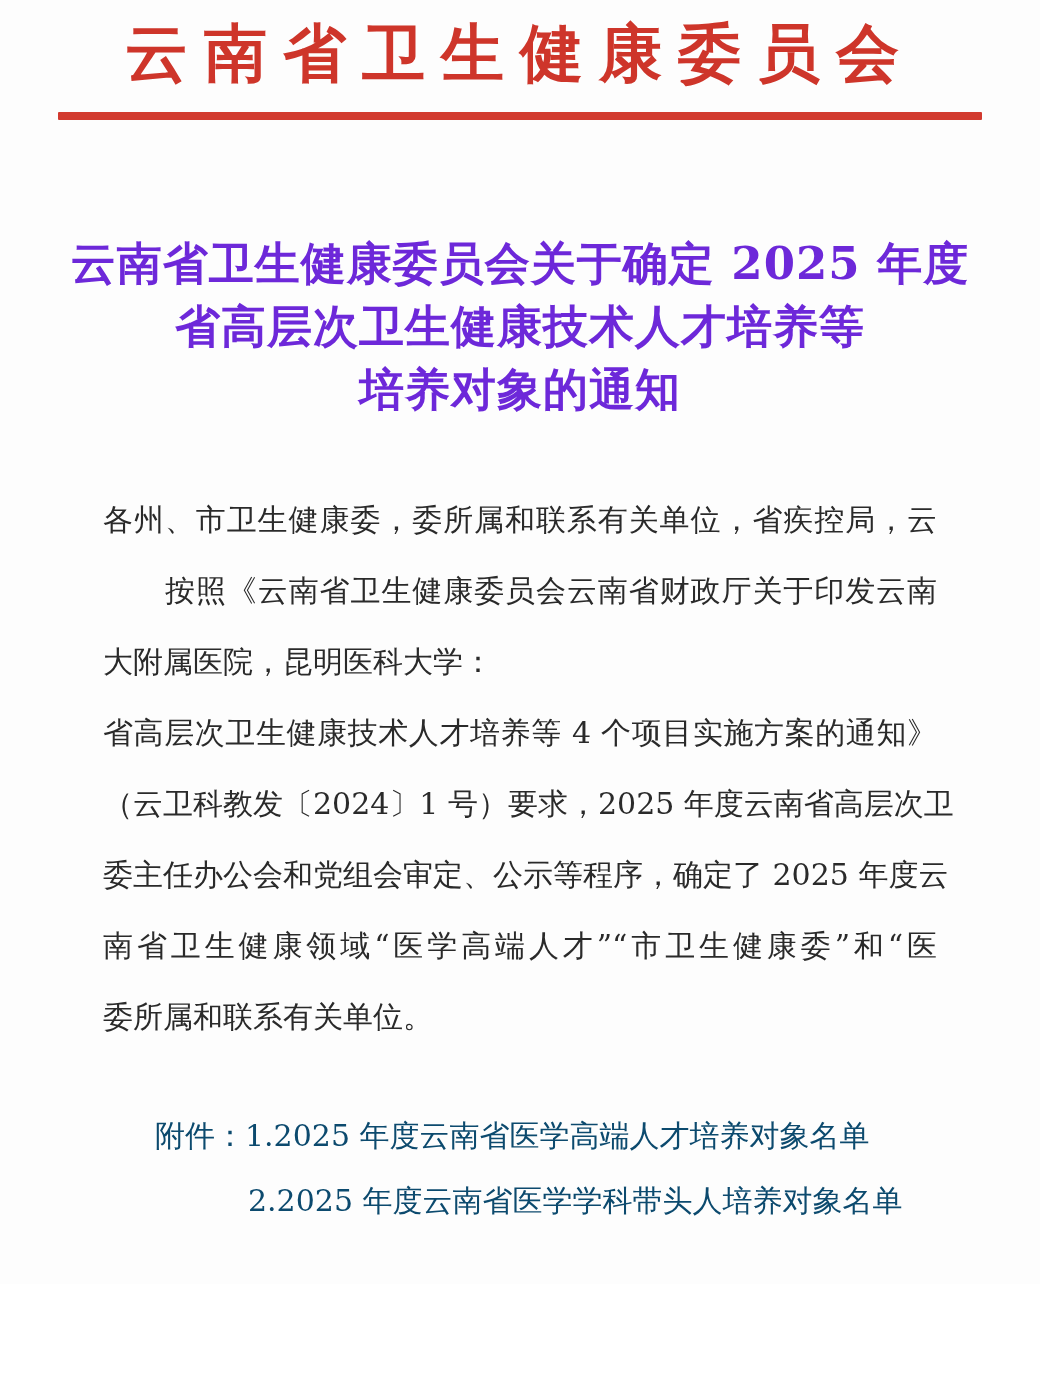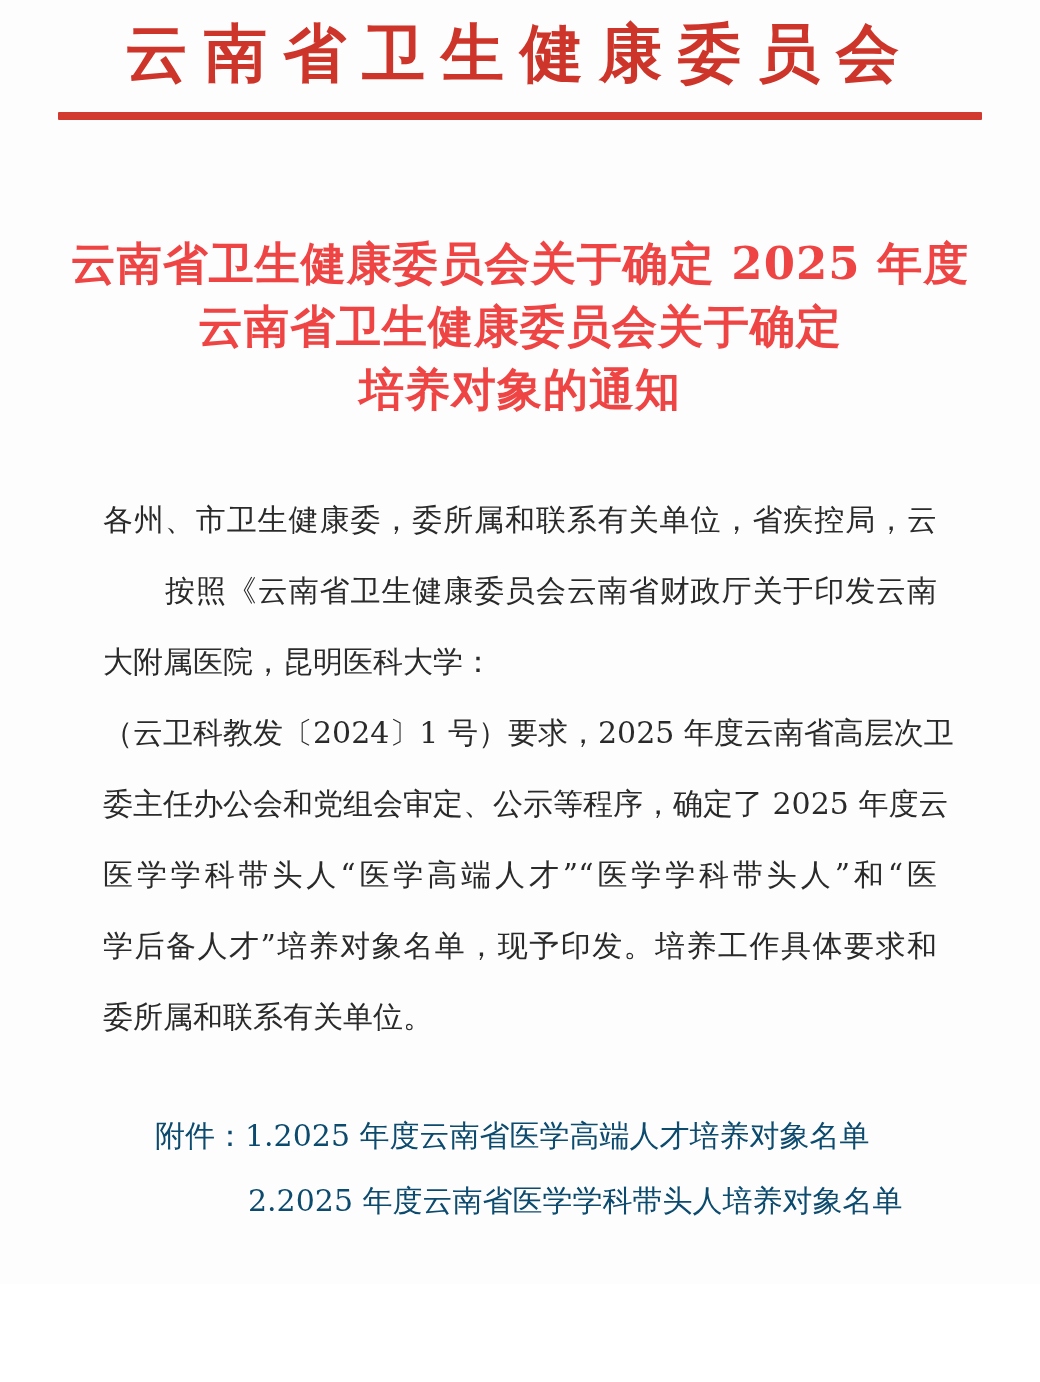--- a/index.html
+++ b/index.html
@@ -34,21 +34,21 @@
     background: #d23a2f;
     border-radius: 1px;
   }
   .rule-top    { top: 112px; height: 8px; }
   .rule-bottom { top: 1355px; height: 9px; }
 
   
   .doc-title {
     margin-top: 142px;
     text-align: center;
-    color: #ef4444;
+    color: #6d28d9;
     font-size: 45px;
     font-weight: bold;
     line-height: 63px;
     letter-spacing: 1px;
   }
 
   
   .body-text {
     margin: 67px 95px 0 95px;
     color: #2a2a2a;
@@ -83,32 +83,32 @@
 <body>
 
 <div class="page">
 
   <div class="letterhead">云南省卫生健康委员会</div>
 
   <div class="rule rule-top"></div>
 
   <div class="doc-title">
     <div>云南省卫生健康委员会关于确定 2025 年度</div>
-    <div>云南省卫生健康委员会关于确定</div>
+    <div>省高层次卫生健康技术人才培养等</div>
     <div>培养对象的通知</div>
   </div>
 
   <div class="body-text">
     <p class="body-line">各州、市卫生健康委，委所属和联系有关单位，省疾控局，云</p>
     <p class="body-line indent">按照《云南省卫生健康委员会云南省财政厅关于印发云南</p>
     <p class="body-line no-stretch">大附属医院，昆明医科大学：</p>
+    <p class="body-line">省高层次卫生健康技术人才培养等 4 个项目实施方案的通知》</p>
     <p class="body-line">（云卫科教发〔2024〕1 号）要求，2025 年度云南省高层次卫</p>
     <p class="body-line">委主任办公会和党组会审定、公示等程序，确定了 2025 年度云</p>
-    <p class="body-line">医学学科带头人“医学高端人才”“医学学科带头人”和“医</p>
-    <p class="body-line">学后备人才”培养对象名单，现予印发。培养工作具体要求和</p>
+    <p class="body-line">南省卫生健康领域“医学高端人才”“市卫生健康委”和“医</p>
     <p class="body-line no-stretch">委所属和联系有关单位。</p>
   </div>
 
   <div class="attachments">
     <p class="attach-line attach-line-1">附件：1.2025 年度云南省医学高端人才培养对象名单</p>
     <p class="attach-line attach-line-2">2.2025 年度云南省医学学科带头人培养对象名单</p>
   </div>
 
   <div class="rule rule-bottom"></div>
 

